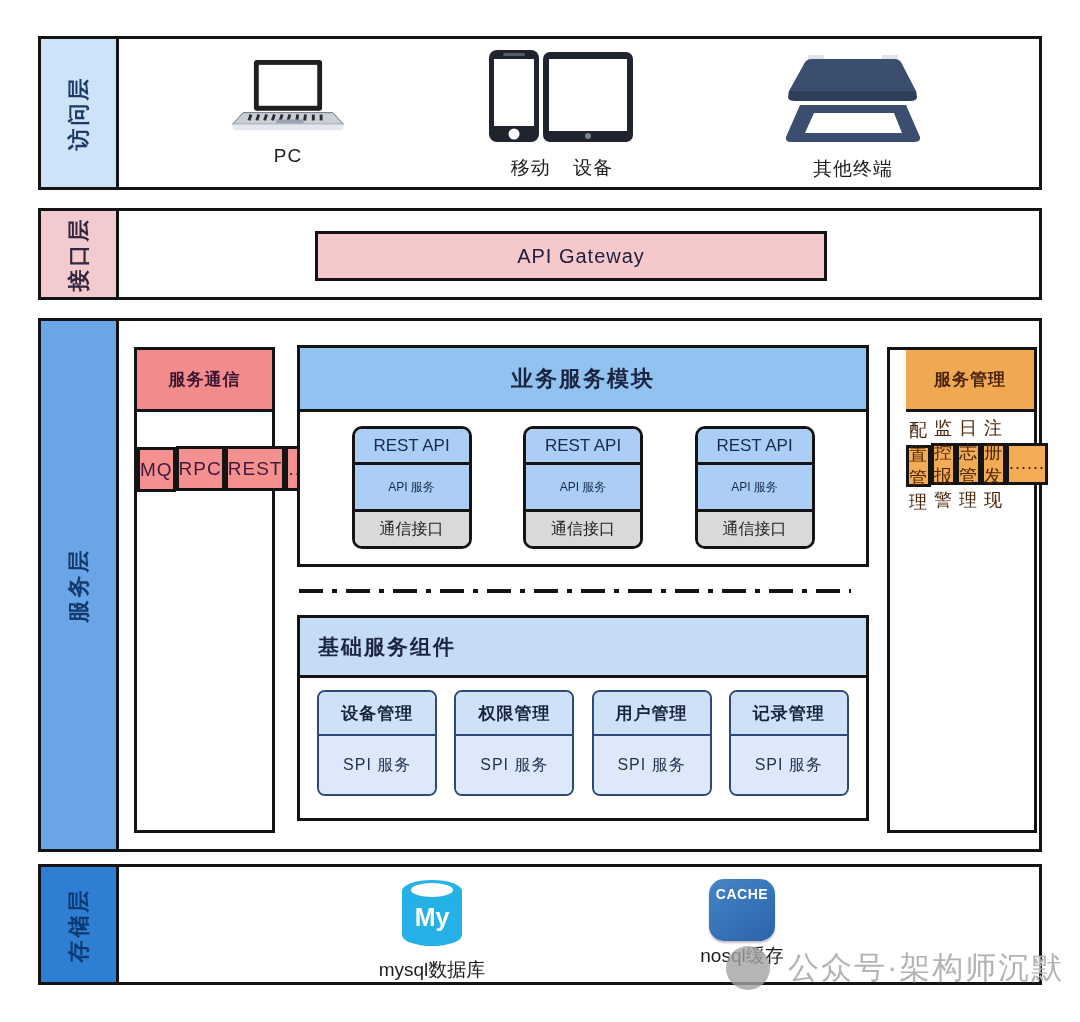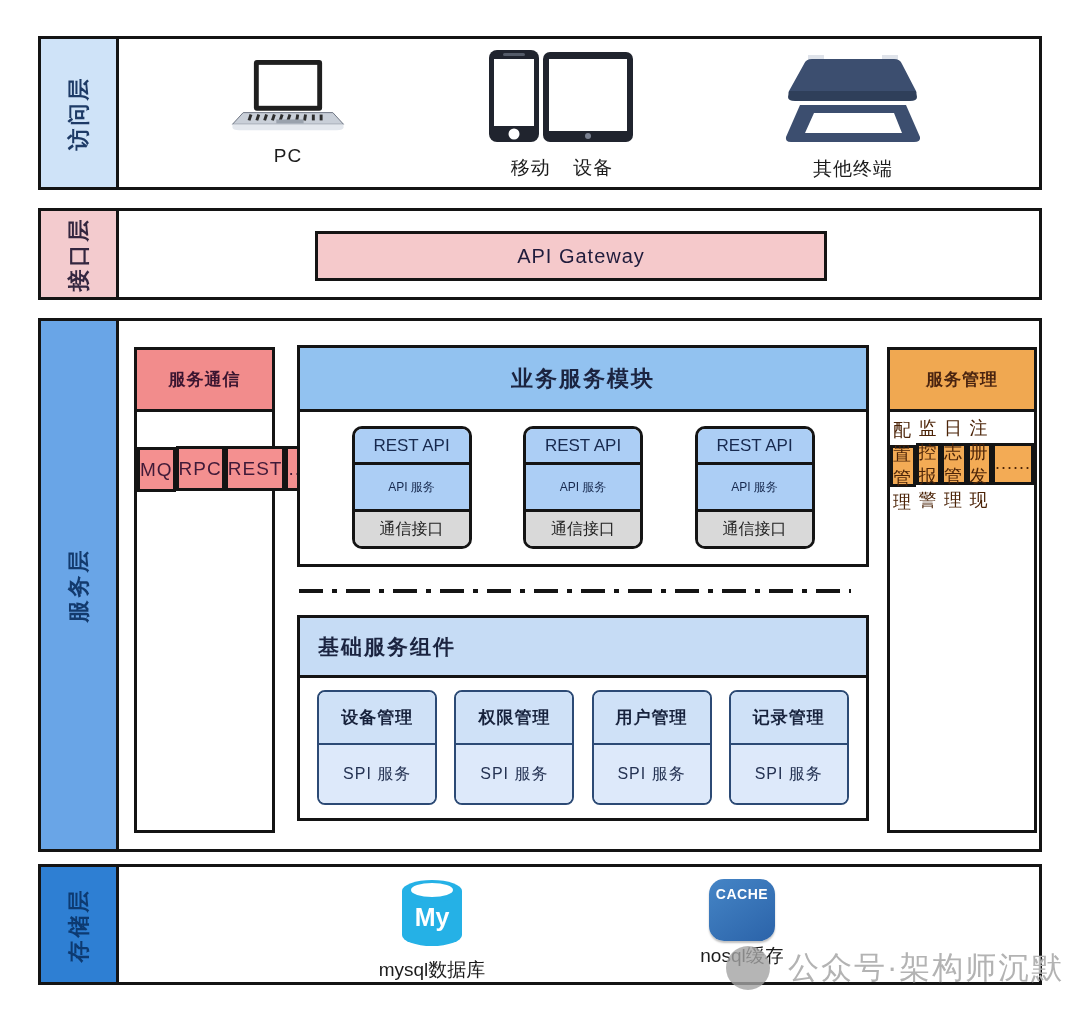--- a/index.html
+++ b/index.html
@@ -34,21 +34,21 @@
   .iface-content { flex:1; position:relative; }
   .gateway {
     position:absolute; left:196px; top:20px; width:512px; height:50px;
     background:#f5c9cb; border:3px solid #141414; font-size:20px; color:#201c3c; letter-spacing:1px;padding-left:20px;
   }
 
   
   .service-content { flex:1; position:relative; }
   .col { position:absolute; border:3px solid #141414; background:#fff; }
   .col-comm { left:15px;  top:26px; width:141px; height:486px; }
-  .col-mgmt { left:768px; top:26px; width:150px; height:486px; }
+  .col-mgmt { left:768px; top:26px; width:150px; height:486px;padding-left:16px; }
   .col-header { height:62px; border-bottom:3px solid #141414; font-size:17px; font-weight:600; letter-spacing:1px; }
   .comm-header { background:#f28c8c; color:#3a1530; }
   .mgmt-header { background:#f0a851; color:#4a2410; }
   .col-items { display:flex; align-items:center; }
   .comm-box {
     width:97px; height:45px; margin-top:33px; background:#f49090;
     border:3px solid #141414; font-size:19px; color:#401a38; letter-spacing:1px;
   }
   .comm-box:first-child { margin-top:35px; }
   .mgmt-box {
@@ -68,21 +68,21 @@
 
   .divider {
     margin:22px 18px 0 2px; height:4px;
     background:repeating-linear-gradient(to right, #141414 0 24px, transparent 24px 33px, #141414 33px 38px, transparent 38px 47px);
   }
 
   .found-box { margin-top:22px; border:3px solid #141414; background:#fff; height:206px; }
   .found-header { height:60px; background:#c6dcf5; border-bottom:3px solid #141414; display:flex; align-items:center; padding-left:18px; font-size:21px; font-weight:600; color:#1b2440; letter-spacing:2px; }
   .found-body { display:flex; justify-content:space-evenly; padding-top:12px; }
   .fbox { width:120px; border:2px solid #2c4a75; border-radius:8px; overflow:hidden; background:#fff; }
-  .fbox-top { height:53px; background:#cfe1f7; border-bottom:2px solid #2c4a75; font-size:17px; font-weight:600; color:#17223c; letter-spacing:1px; }
+  .fbox-top { height:44px; background:#cfe1f7; border-bottom:2px solid #2c4a75; font-size:17px; font-weight:600; color:#17223c; letter-spacing:1px; }
   .fbox-bot { height:58px; background:#dde9fa; font-size:16px; color:#253353; letter-spacing:1px; }
 
   
   .storage-content { flex:1; position:relative; }
   .store-group { position:absolute; display:flex; flex-direction:column; align-items:center; gap:2px; }
   .store-mysql { left:248px; top:10px; width:130px; }
   .store-cache { left:558px; top:12px; width:130px; }
   .store-label { font-size:19px; color:#1c1c1c; }
   .cache-icon { width:66px; height:62px; border-radius:15px; background:linear-gradient(145deg,#4585c6,#2b63a9); position:relative; box-shadow:0 2px 2px rgba(0,0,0,0.25); }
   .cache-text { position:absolute; top:7px; width:100%; text-align:center; color:#ffffff; font-weight:bold; font-size:14px; letter-spacing:0.5px; }

